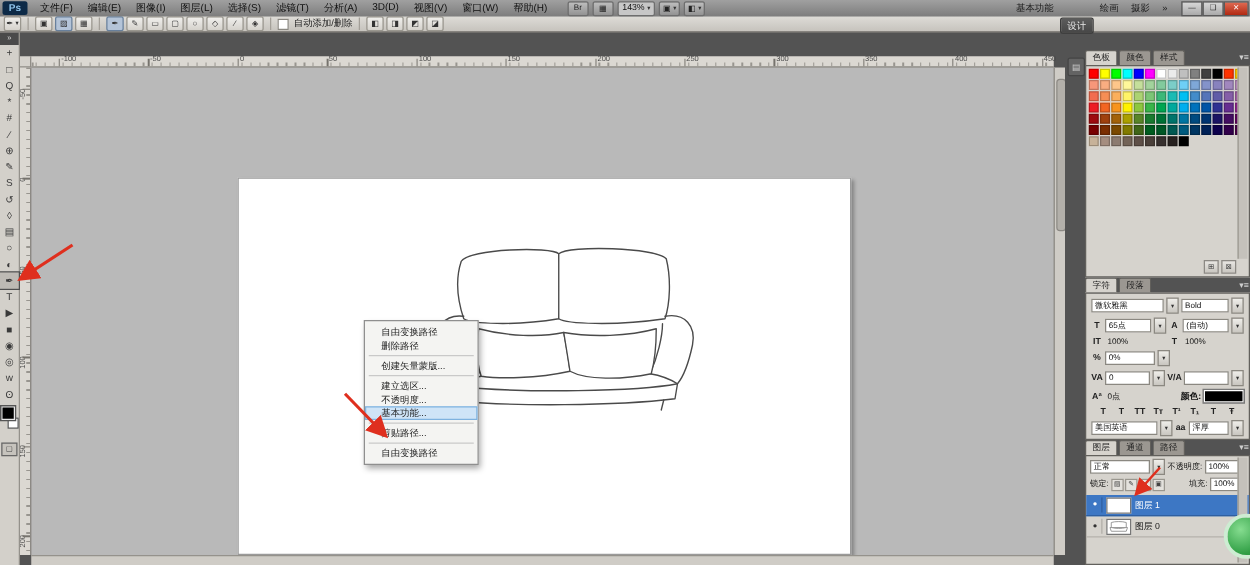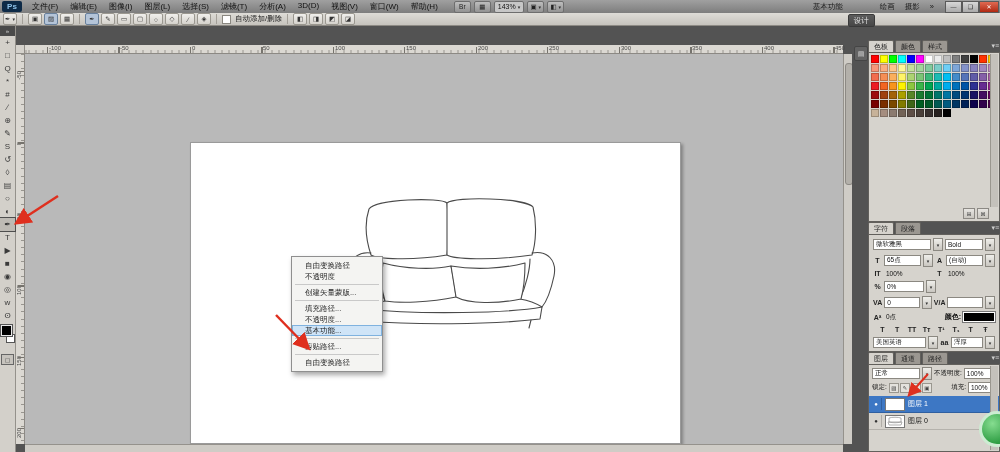--- a/index.html
+++ b/index.html
@@ -347,25 +347,25 @@
     </div>
   </div>
   <div class="vscroll">
       <span class="thumb"></span>
     </div>
   <div class="hscroll"></div>
 
   <div class="ctxmenu">
 
   <div class="cm-item">自由变换路径</div>
-      <div class="cm-item">不透明度</div>
+      <div class="cm-item">删除路径</div>
       <div class="cm-item divider"></div>
       <div class="cm-item">创建矢量蒙版...</div>
       <div class="cm-item divider"></div>
-      <div class="cm-item">填充路径...</div>
+      <div class="cm-item">建立选区...</div>
       <div class="cm-item">不透明度...</div>
       <div class="cm-item hl">基本功能...</div>
       <div class="cm-item divider"></div>
       <div class="cm-item">剪贴路径...</div>
       <div class="cm-item divider"></div>
       <div class="cm-item">自由变换路径</div>
     </div>
 
   <div class="dock">
     <div class="dockstrip-icon">▤</div>

